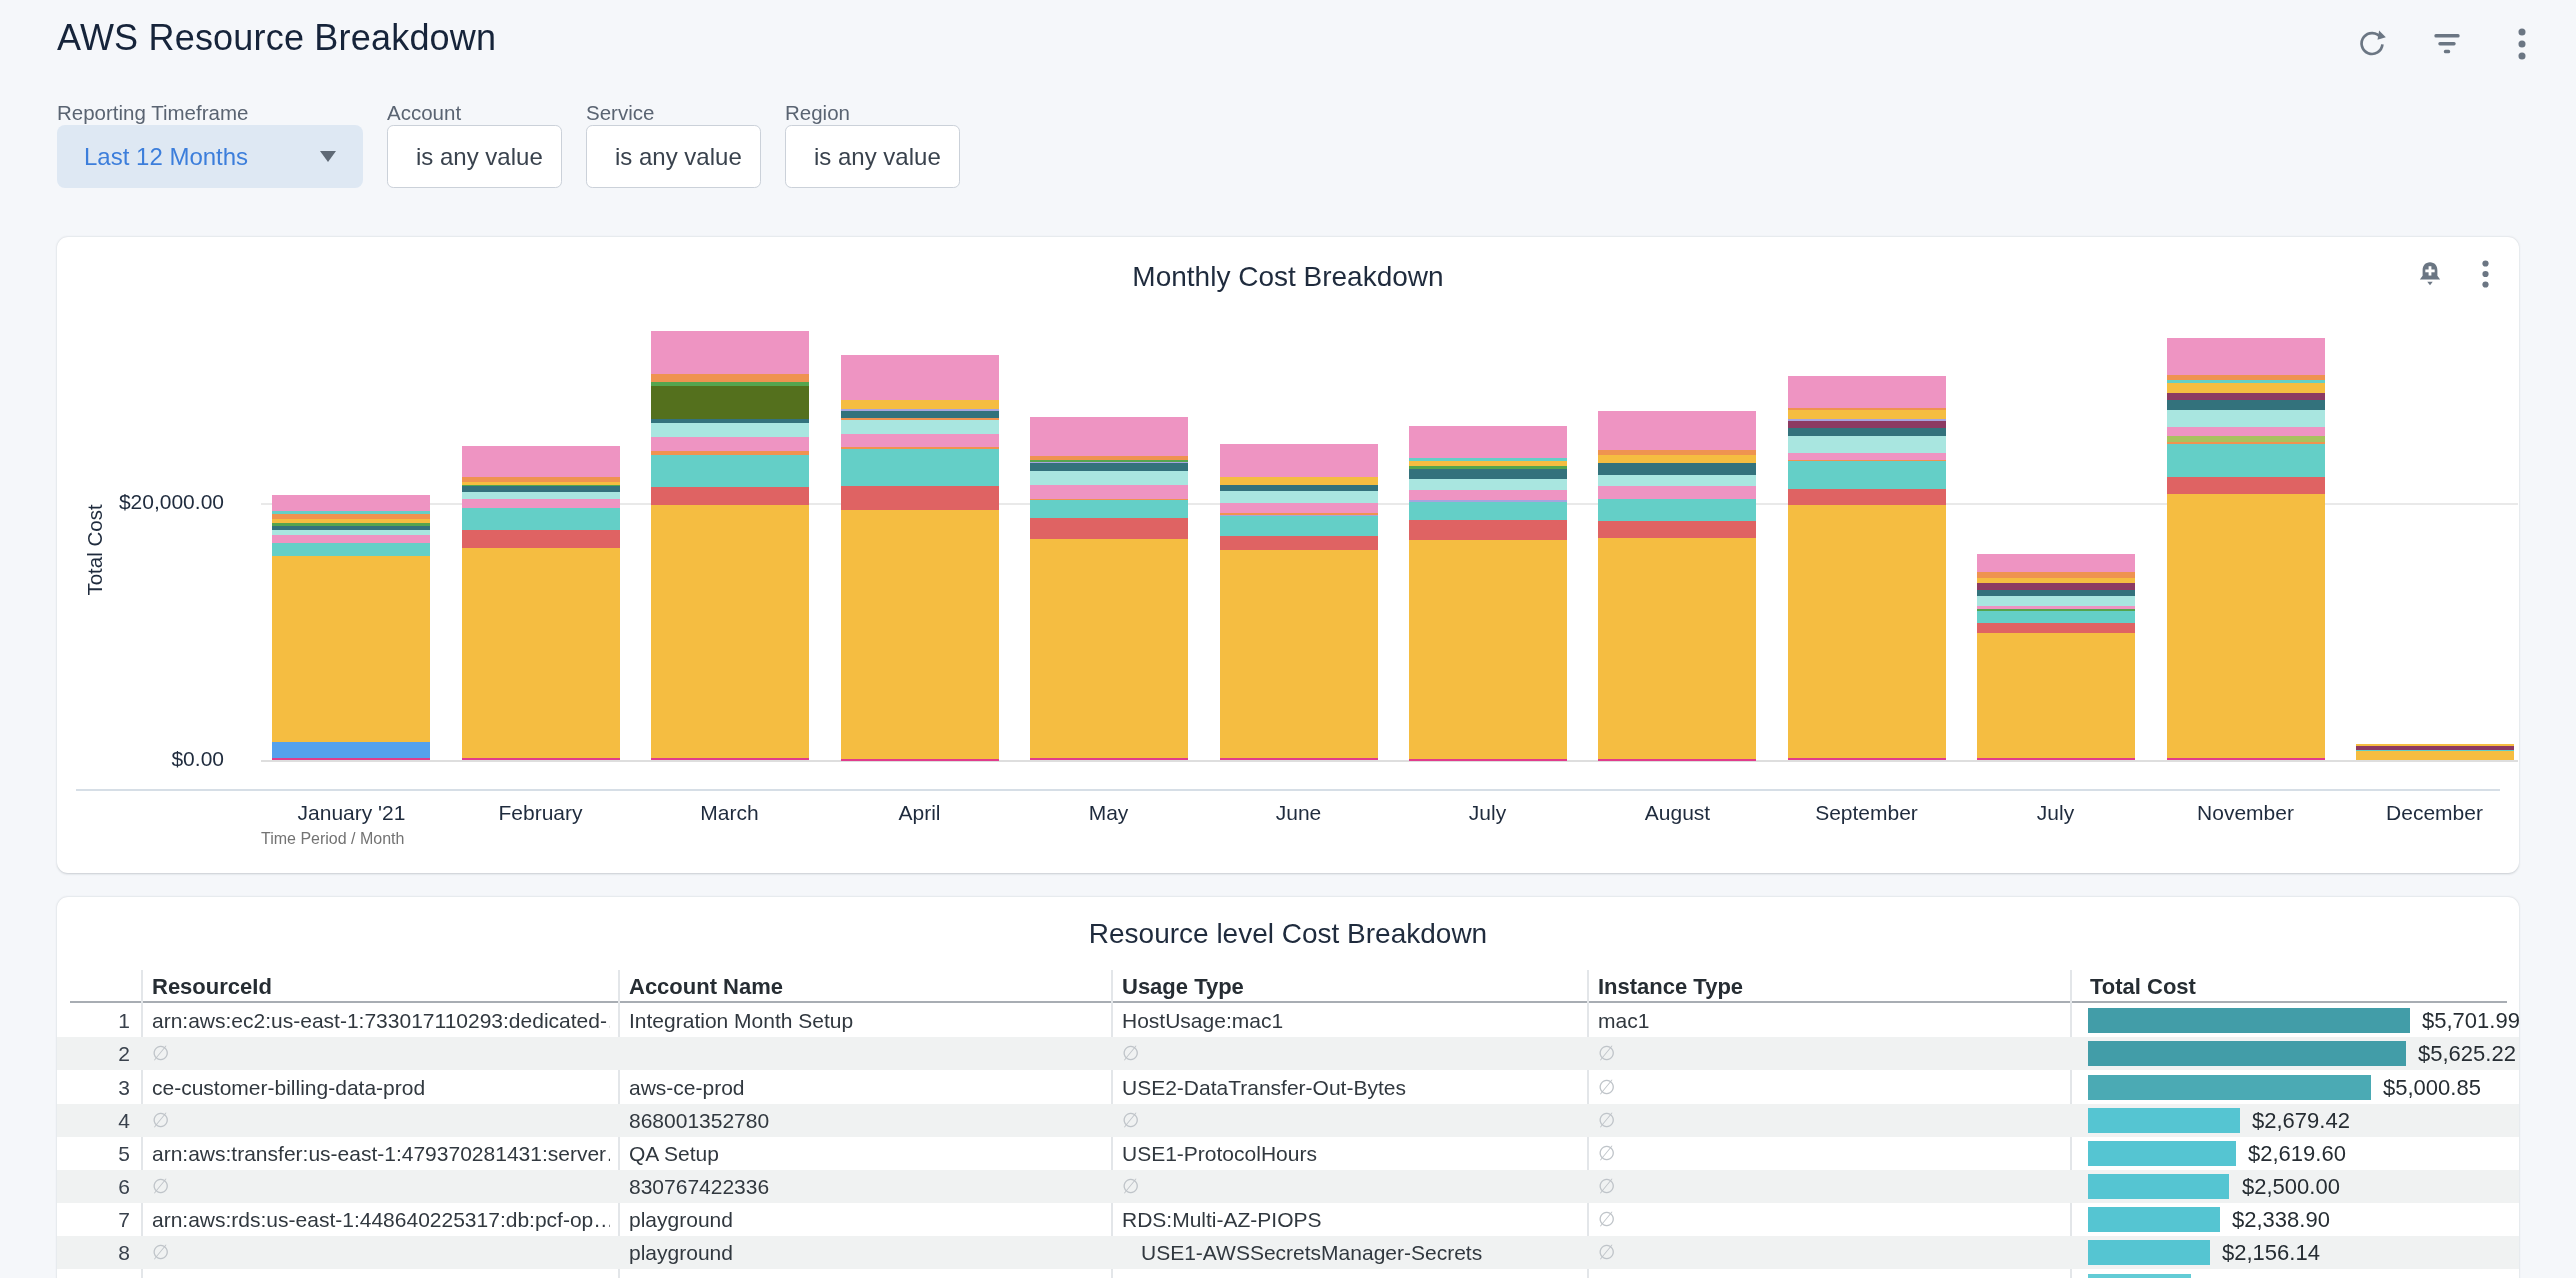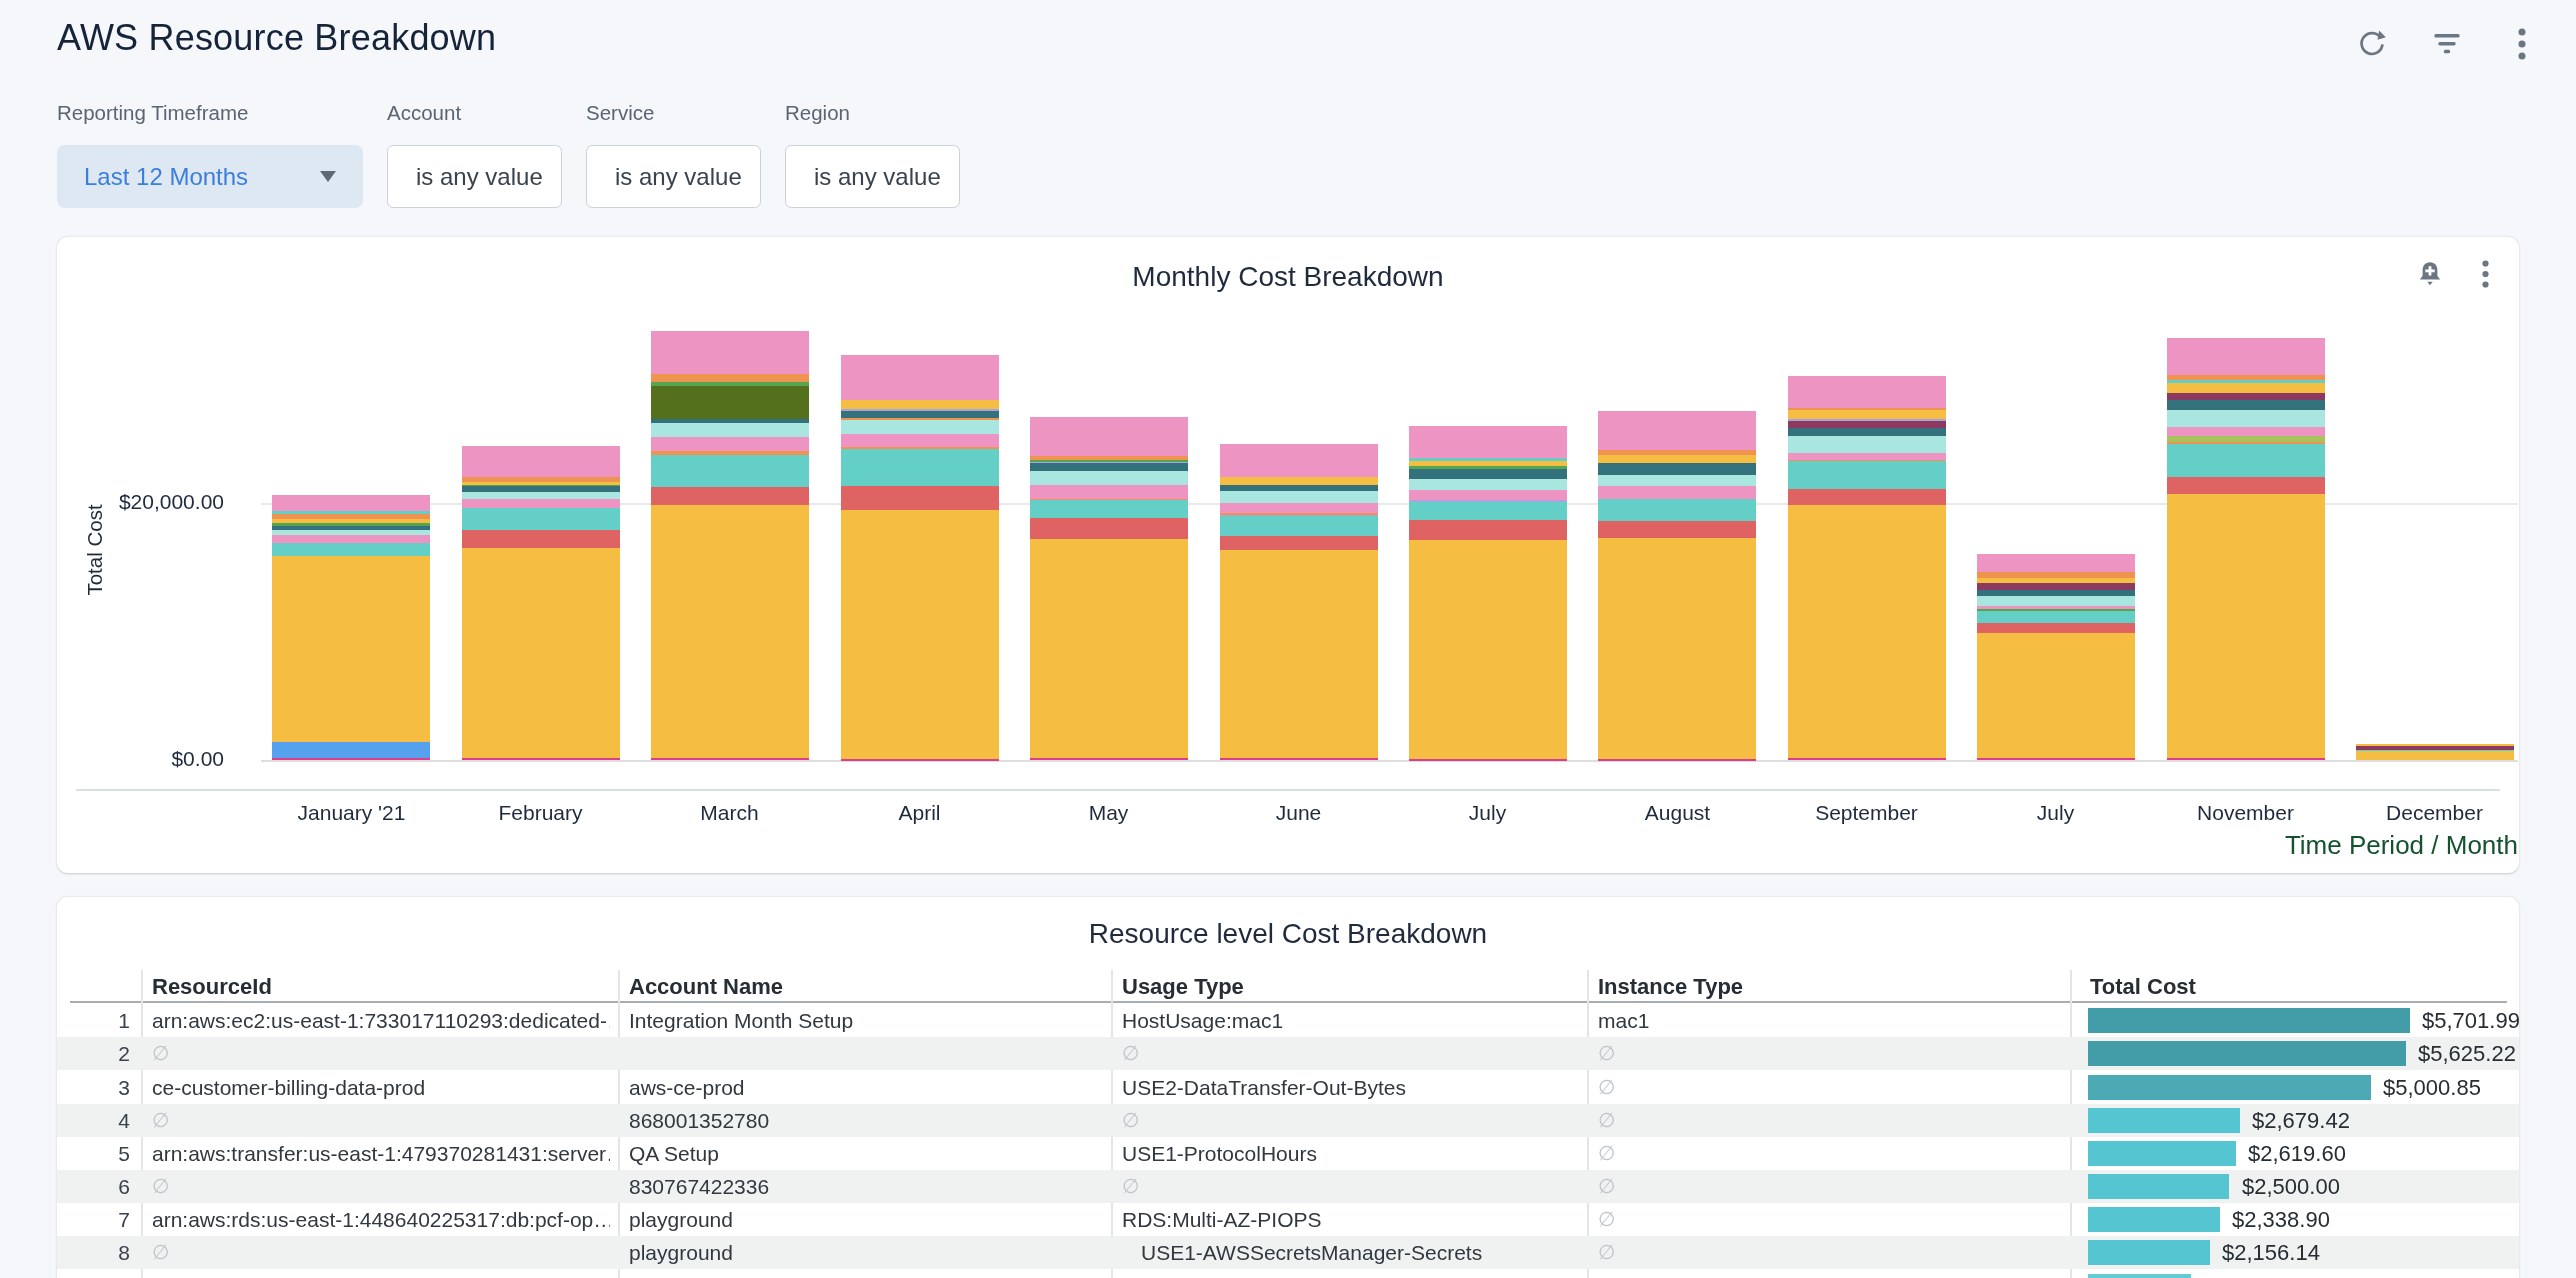--- a/index.html
+++ b/index.html
@@ -13,21 +13,21 @@
   
   .page-title {
     position:absolute; left:57px; top:17.4px;
     font-size:36px; font-weight:500; color:#16243A; letter-spacing:0.2px;
   }
   .top-icons { position:absolute; right:38px; top:28px; display:flex; gap:43px; align-items:center; }
   .icon-btn { width:32px; height:32px; display:flex; align-items:center; justify-content:center; cursor:pointer; }
   
   .filters { position:absolute; left:57px; top:101px; display:flex; gap:24px; }
   .filter-group { display:flex; flex-direction:column; }
-  .filter-label { font-size:20.5px; color:#5A6472; margin-bottom:20px; }
+  .filter-label { font-size:20.5px; color:#5A6472; margin-bottom:0; }
   .timeframe-pill {
     width:306px; height:63px; background:#DEE8F3; border-radius:8px;
     display:flex; align-items:center; justify-content:space-between;
     padding:0 27px; cursor:pointer;
   }
   .timeframe-pill .val { font-size:24px; color:#3C7EDB; }
   .caret { width:0; height:0; border-left:8.7px solid transparent; border-right:8.7px solid transparent; border-top:11px solid #5F6975; }
   .any-value-btn {
     height:63px; background:#FFFFFF; border:1.6px solid #CBD1D9; border-radius:6.3px;
     font-size:24px; color:#39424D; padding:0 28px; font-family:"Liberation Sans",sans-serif;
@@ -50,21 +50,21 @@
   .axis-line { position:absolute; left:204px; width:2257px; height:1.6px; background:#DEDEDE; }
   .bottom-rule { position:absolute; left:19px; width:2424px; top:552px; height:1.6px; background:#D6DEE6; }
   .ytick { position:absolute; left:0; width:167px; text-align:right; font-size:21px; color:#1F2B3D; }
   .yaxis-title {
     position:absolute; left:-41px; top:301px; width:158px; text-align:center;
     font-size:20.5px; color:#1F2B3D; transform:rotate(-90deg);
   }
   .bar { position:absolute; width:158px; display:flex; flex-direction:column-reverse; }
   .bar > div { width:100%; flex:none; }
   .xlabel { position:absolute; top:564px; width:189px; text-align:center; font-size:21px; color:#1F2B3D; }
-  .xaxis-title { position:absolute; left:204px; width:2257px; top:593px; text-align:right; font-size:26px; color:#14532d; }
+  .xaxis-title { position:absolute; left:204px; width:2257px; top:593px; text-align:left; font-size:16px; color:#737373; }
   
   .thead-cell { position:absolute; top:73px; height:33px; line-height:33px; font-size:22px; font-weight:700; color:#262D33; white-space:nowrap; }
   .header-rule { position:absolute; top:104px; left:12.6px; width:2437px; height:2.4px; background:#A8ADB3; }
   .col-divider { position:absolute; top:73px; bottom:0; width:1.6px; background:#E3E6E9; }
   .trow { position:absolute; left:0; width:2462px; height:33px; }
   .trow.zebra { background:#F0F2F2; }
   .tcell { position:absolute; top:0; height:33px; line-height:33px; font-size:21px; color:#31383F; white-space:nowrap; overflow:hidden; }
   .tcell.num { left:0; width:73px; text-align:right; color:#39414C; }
   .tcell.nullv { color:#BFC4C9; font-size:20px; }
   .cost-bar { position:absolute; top:4px; height:25px; }

